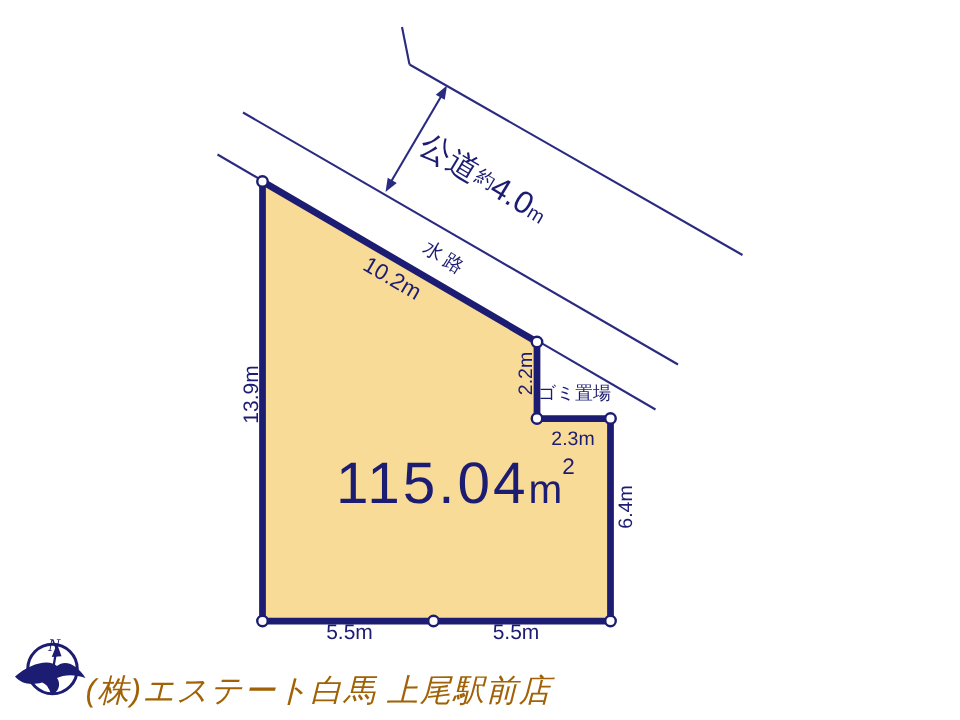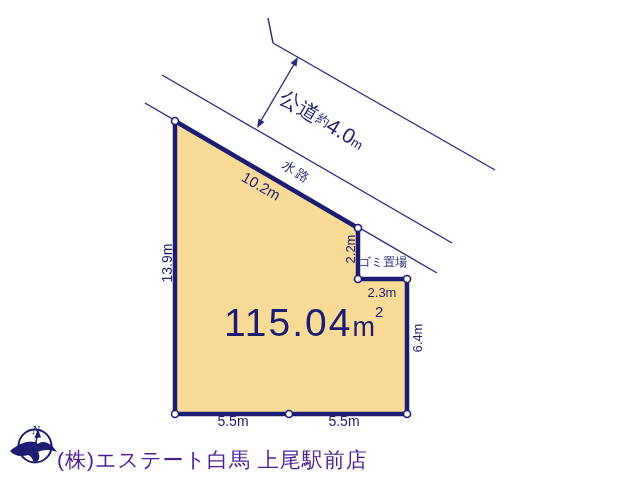--- a/index.html
+++ b/index.html
@@ -25,22 +25,22 @@
   .dim-notch-h{left:382px;top:292px;font-size:13px;}
   .dim-right{left:417px;top:338px;font-size:13px;}
   .dim-bottom-l{left:233px;top:421px;font-size:14px;}
   .dim-bottom-r{left:344px;top:421px;font-size:14px;}
   .garbage{left:383px;top:262px;font-size:12px;}
   .area-label{left:207px;top:303px;color:#1c1c72;margin-left:17px;}
   .area-label .v{font-size:39px;letter-spacing:2px;}
   .area-label .u{font-size:27px;}
   .area-label .s{font-size:15px;vertical-align:19px;}
   .footer{
-    position:absolute;left:57px;top:446px;color:#4c1d95;font-size:21px;
-    letter-spacing:1px;white-space:nowrap;
+    position:absolute;left:57px;top:446px;color:#a16207;font-size:21px;
+    letter-spacing:1px;white-space:nowrap;font-style:italic;
   }
   .north-text{font-family:"Liberation Serif","DejaVu Serif",serif;font-style:italic;font-size:12px;fill:#1c1c72;}
 </style>
 </head>
 <body>
 
 <div class="stage">
 
   <svg width="640" height="480" viewBox="0 0 640 480">
 

